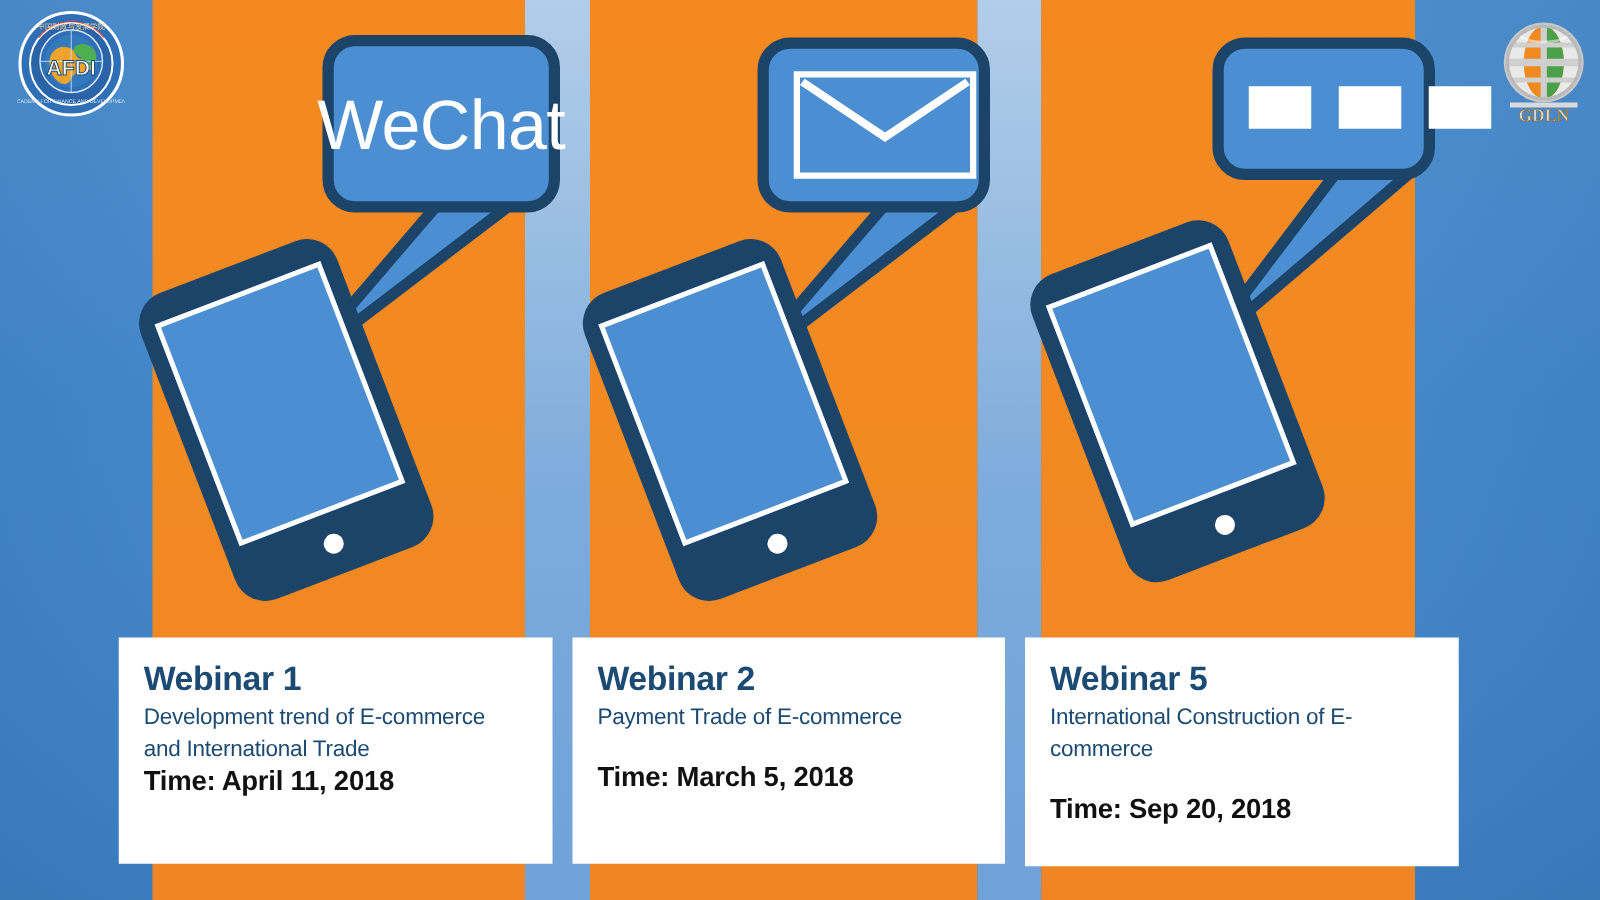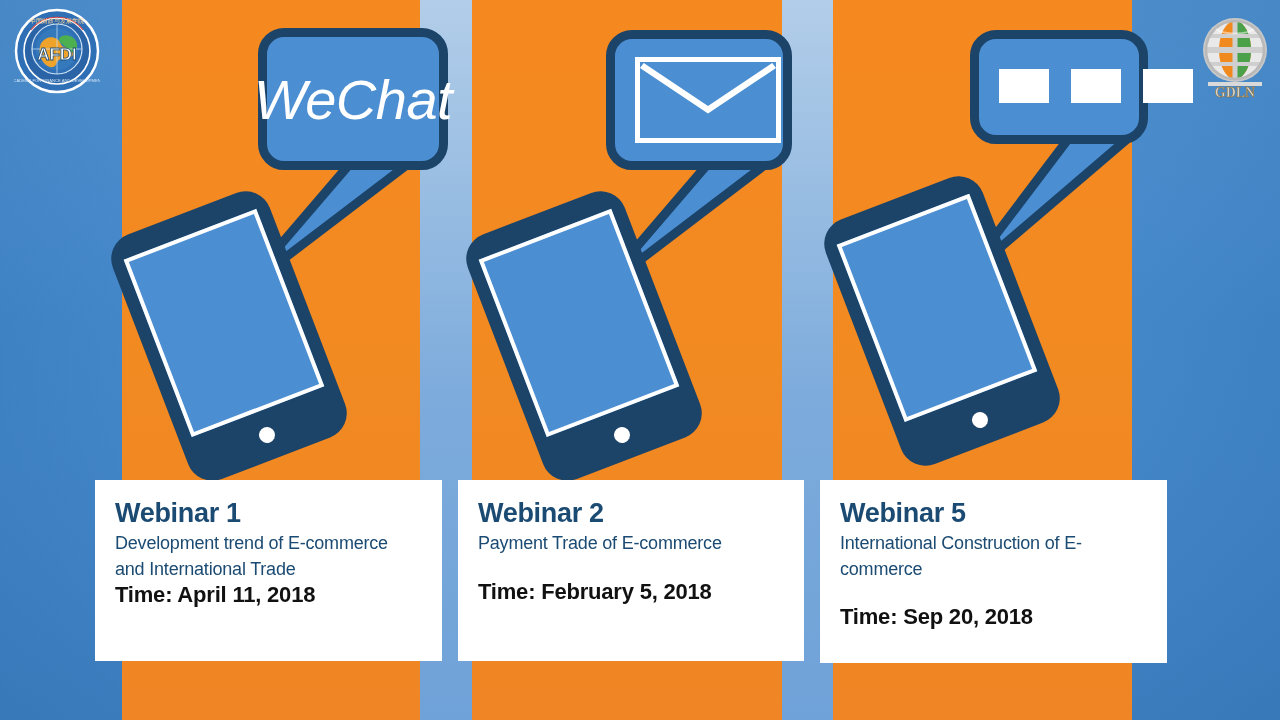--- a/index.html
+++ b/index.html
@@ -26,21 +26,21 @@
   .orangecol{
     position:absolute;top:0;height:720px;
     background:linear-gradient(180deg,#f5891f 0%,#f28a22 50%,#ef8524 100%);
   }
 
   
   .logo{position:absolute;}
   .logo svg{display:block;}
 
   
-  .group{position:absolute;top:0;width:360px;height:460px;font-style:italic;}
+  .group{position:absolute;top:0;width:360px;height:460px;}
 
   .phone{
     position:absolute;
     width:168px;height:262px;
     background:#1c4368;
     border-radius:26px;
     transform-origin:50% 50%;
   }
   .phone .screen{
     position:absolute;left:13px;top:22px;
@@ -85,20 +85,21 @@
   .dots{position:absolute;display:flex;gap:22px;}
   .dots span{display:block;width:50px;height:34px;background:#ffffff;}
 
   
   .card{
     position:absolute;
     background:#ffffff;
     box-sizing:border-box;
     padding:18px 20px 4px 20px;
     overflow:hidden;
+    margin-top:30px;
   }
   .card h2{
     margin:0 0 2px 0;
     font-size:27px;font-weight:bold;color:#1b4a72;
     letter-spacing:-0.3px;
   }
   .card .desc{
     margin:0;
     font-size:18px;line-height:1.42;color:#1b4a72;
     letter-spacing:-0.2px;white-space:pre-line;
@@ -223,21 +224,21 @@
     <h2>Webinar 1</h2>
     <p class="desc">Development trend of E-commerce
 and International Trade</p>
     <p class="time">Time: April 11, 2018</p>
   </div>
 
   <div class="card" style="left:458px;top:480px;width:346px;height:181px;">
     <h2>Webinar 2</h2>
     <p class="desc">Payment Trade of E-commerce</p>
     <div class="spacer"></div>
-    <p class="time">Time: February 5, 2018</p>
+    <p class="time">Time: March 5, 2018</p>
   </div>
 
   <div class="card" style="left:820px;top:480px;width:347px;height:183px;">
     <h2>Webinar 5</h2>
     <p class="desc">International Construction of E-commerce</p>
     <div class="spacer"></div>
     <p class="time">Time: Sep 20, 2018</p>
   </div>
 
 </div>

